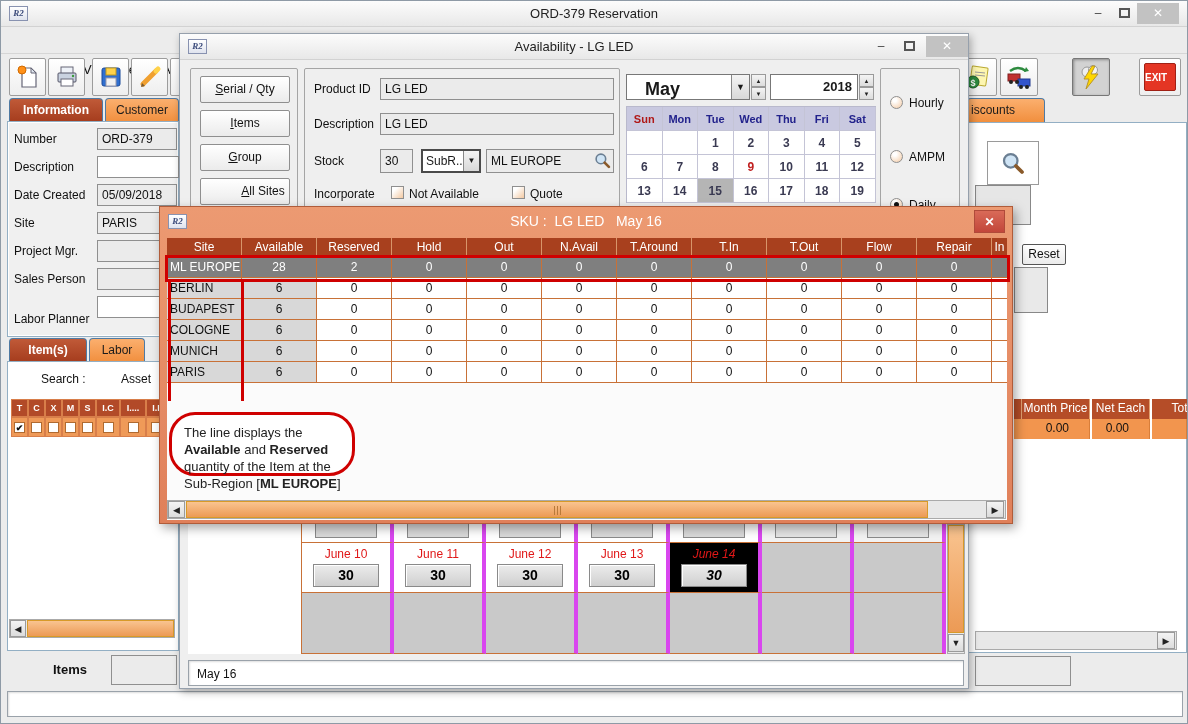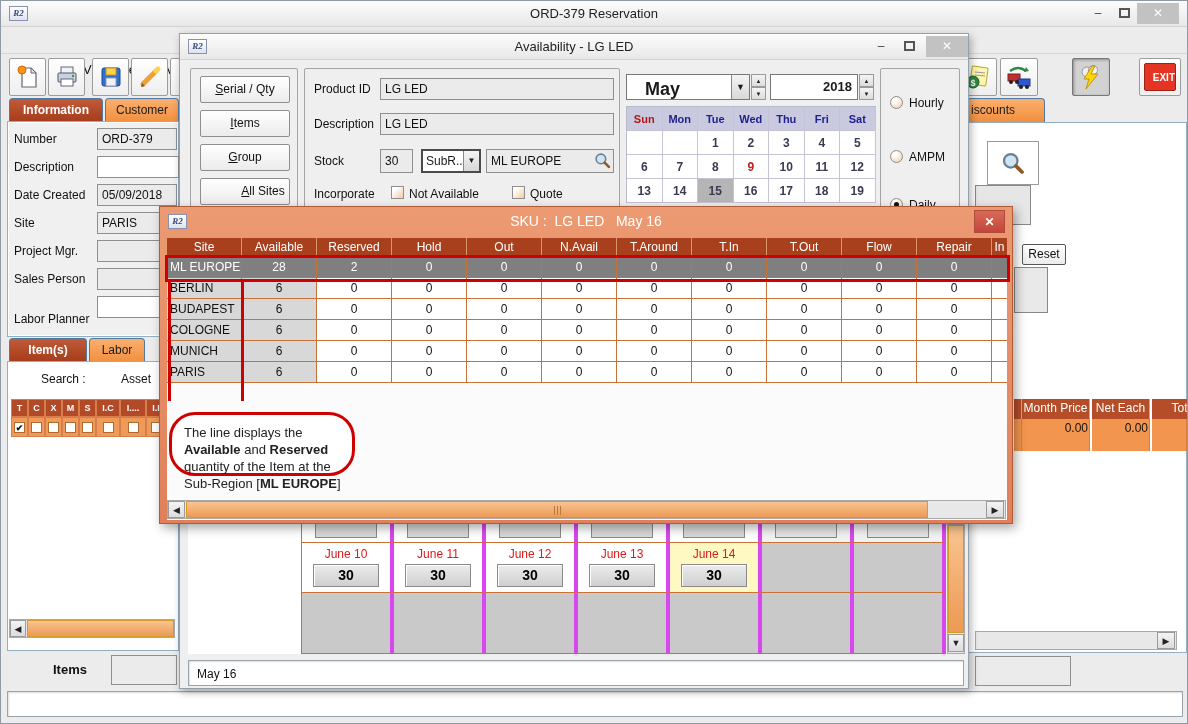--- a/index.html
+++ b/index.html
@@ -73,22 +73,22 @@
 .track { position:absolute; background:#e8e8e8; border:1px solid #aaa; }
 .grip { position:absolute; width:8px; height:9px;
   background:repeating-linear-gradient(90deg,#b97a3a 0 1px,transparent 1px 3px); }
 .gh { background:#b24a28; color:#fff; font-weight:bold; font-size:9px; height:18px; display:flex;
   align-items:center; justify-content:center; border:1px solid #d87e4a; overflow:hidden; }
 .gc { background:#ef9a58; border:1px solid #d87e4a; height:20px; display:flex; align-items:center; justify-content:center; }
 .gc .bx { width:11px; height:11px; background:#fff; border:1px solid #b06a30; font-size:9px; font-weight:bold;
   line-height:10px; text-align:center; color:#111; }
 .ph { position:absolute; height:20px; background:#b54d28; color:#fff; font-size:12px; line-height:19px;
   text-align:center; border-right:1px solid #e0a070; overflow:hidden; white-space:pre; }
-.pv { position:absolute; height:32px; background:#f2954e; border-right:1px solid #d87e3a; font-size:12px;
-  line-height:19px; text-align:right; padding-right:1px; color:#111; }
+.pv { position:absolute; height:20px; background:#f2954e; border-right:1px solid #d87e3a; font-size:12px;
+  line-height:19px; text-align:right; padding-right:20px; color:#111; }
 .jcell { position:absolute; border-right:4px solid #d946ef; border-bottom:1px solid #c87137;
   overflow:hidden; text-align:center; }
 .jdate { color:#e01818; font-size:12px; margin-top:4px; }
 .jbtn { margin:3px auto 0; width:66px; height:23px; background:linear-gradient(#ececec,#cfcfcf);
   border:1px solid #8a8a8a; box-shadow:inset 1px 1px 0 #fff; font-weight:bold; font-size:14px;
   line-height:21px; color:#000; }
 .sliver { position:absolute; left:13px; right:13px; top:-10px; height:24px; background:#d9d9d9;
   border:1px solid #8a8a8a; }
 .statusfield { position:absolute; background:#fff; border:1px solid #9aa2aa; box-shadow:inset 1px 1px 2px #ddd; }
 svg { display:block; }
@@ -169,21 +169,21 @@
     </svg>
   </div>
   <div class="toolbtn pressed" style="left:1071px;top:57px;width:38px;">
     <svg width="30" height="30" viewBox="0 0 30 30">
       <circle cx="11" cy="10" r="5" fill="#eee" stroke="#999"></circle>
       <circle cx="17" cy="8" r="4.5" fill="#f4f4f4" stroke="#999"></circle>
       <polygon points="16,4 8,17 13,17 10,27 22,12 15,12 19,4" fill="#ffd700" stroke="#b8952a"></polygon>
     </svg>
   </div>
   <div class="toolbtn" style="left:1138px;top:57px;width:42px;">
-    <div style="width:32px;height:28px;background:#e43524;border:1px solid #a02015;border-radius:2px;color:#fff;font-size:10px;font-weight:bold;text-align:right;line-height:27px;">EXIT</div>
+    <div style="width:32px;height:28px;background:#e43524;border:1px solid #a02015;border-radius:2px;color:#fff;font-size:10px;font-weight:bold;text-align:left;line-height:27px;">EXIT</div>
   </div>
 
   <div class="tab on" style="left:8px;top:97px;width:94px;">Information</div>
   <div class="tab off" style="left:104px;top:97px;width:74px;">Customer</div>
   <div class="panel" style="left:6px;top:120px;width:172px;height:216px;background:#f0f0f0;"></div>
 
   <span class="lbl" style="left:13px;top:131px;">Number</span>
   <div class="inp" style="left:96px;top:127px;width:80px;">ORD-379</div>
   <span class="lbl" style="left:13px;top:159px;">Description</span>
   <div class="inp ed" style="left:96px;top:155px;width:82px;"></div>
@@ -407,21 +407,21 @@
       <div class="jbtn">30</div>
     </div>
     <div class="jcell" style="left:306px;top:509px;width:92px;height:50px;background:#fff;">
       <div class="jdate">June 12</div>
       <div class="jbtn">30</div>
     </div>
     <div class="jcell" style="left:398px;top:509px;width:92px;height:50px;background:#fff;">
       <div class="jdate">June 13</div>
       <div class="jbtn">30</div>
     </div>
-    <div class="jcell" style="left:490px;top:509px;width:92px;height:50px;background:#fef9c3;">
+    <div class="jcell" style="left:490px;top:509px;width:92px;height:50px;background:#000000;font-style:italic;">
       <div class="jdate">June 14</div>
       <div class="jbtn">30</div>
     </div>
     <div class="jcell" style="left:582px;top:509px;width:92px;height:50px;background:#c9c9c9;"></div>
     <div class="jcell" style="left:674px;top:509px;width:92px;height:50px;background:#c9c9c9;"></div>
 
     <div class="jcell" style="left:122px;top:559px;width:92px;height:61px;background:#c9c9c9;"></div>
     <div class="jcell" style="left:214px;top:559px;width:92px;height:61px;background:#c9c9c9;"></div>
     <div class="jcell" style="left:306px;top:559px;width:92px;height:61px;background:#c9c9c9;"></div>
     <div class="jcell" style="left:398px;top:559px;width:92px;height:61px;background:#c9c9c9;"></div>

